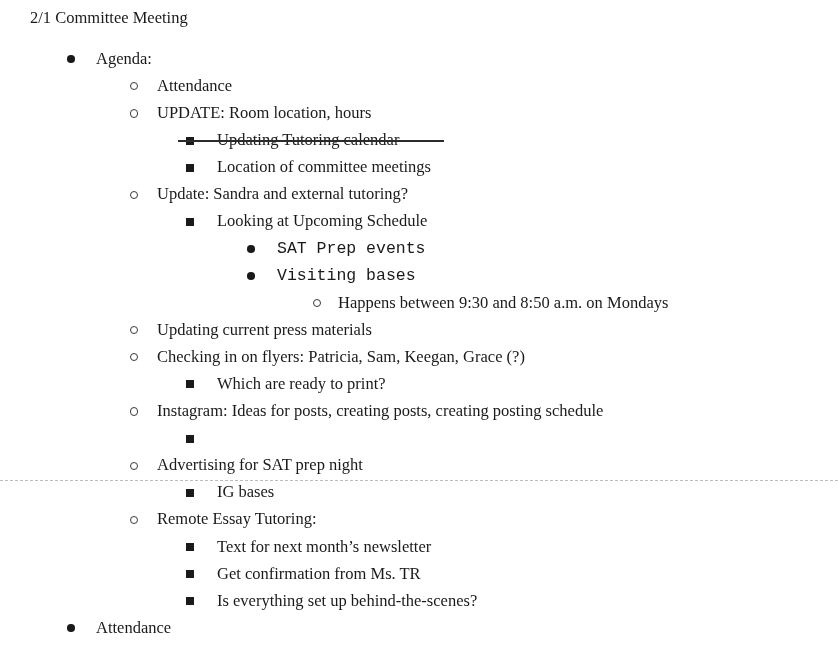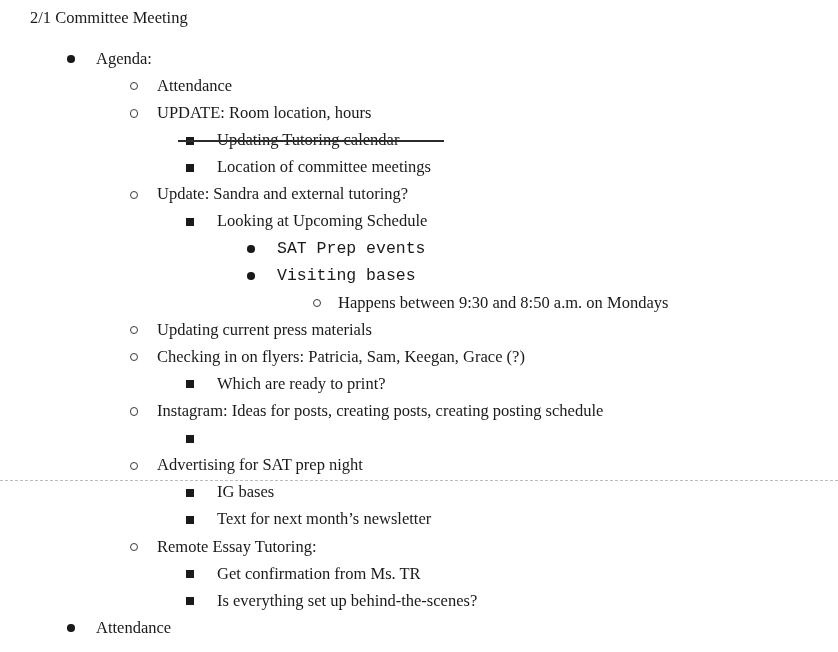--- a/index.html
+++ b/index.html
@@ -111,21 +111,21 @@
       <div class="row level-4"><span class="marker disc"></span><span>SAT Prep events</span></div>
       <div class="row level-4"><span class="marker disc"></span><span>Visiting bases</span></div>
       <div class="row level-5"><span class="marker circle"></span><span>Happens between 9:30 and 8:50 a.m. on Mondays</span></div>
       <div class="row level-2"><span class="marker circle"></span><span>Updating current press materials</span></div>
       <div class="row level-2"><span class="marker circle"></span><span>Checking in on flyers: Patricia, Sam, Keegan, Grace (?)</span></div>
       <div class="row level-3"><span class="marker square"></span><span>Which are ready to print?</span></div>
       <div class="row level-2"><span class="marker circle"></span><span>Instagram: Ideas for posts, creating posts, creating posting schedule</span></div>
       <div class="row level-3"><span class="marker square"></span><span></span></div>
       <div class="row level-2"><span class="marker circle"></span><span>Advertising for SAT prep night</span></div>
       <div class="row level-3"><span class="marker square"></span><span>IG bases</span></div>
+      <div class="row level-2"><span class="marker circle"></span><span>Remote Essay Tutoring:</span></div>
       <div class="row level-3"><span class="marker square"></span><span>Text for next month’s newsletter</span></div>
-      <div class="row level-2"><span class="marker circle"></span><span>Remote Essay Tutoring:</span></div>
       <div class="row level-3"><span class="marker square"></span><span>Get confirmation from Ms. TR</span></div>
       <div class="row level-3"><span class="marker square"></span><span>Is everything set up behind-the-scenes?</span></div>
       <div class="row level-1"><span class="marker disc"></span><span>Attendance</span></div>
     </div>
 
   <div class="page-break"></div>
 </div>
 
 </body></html>

